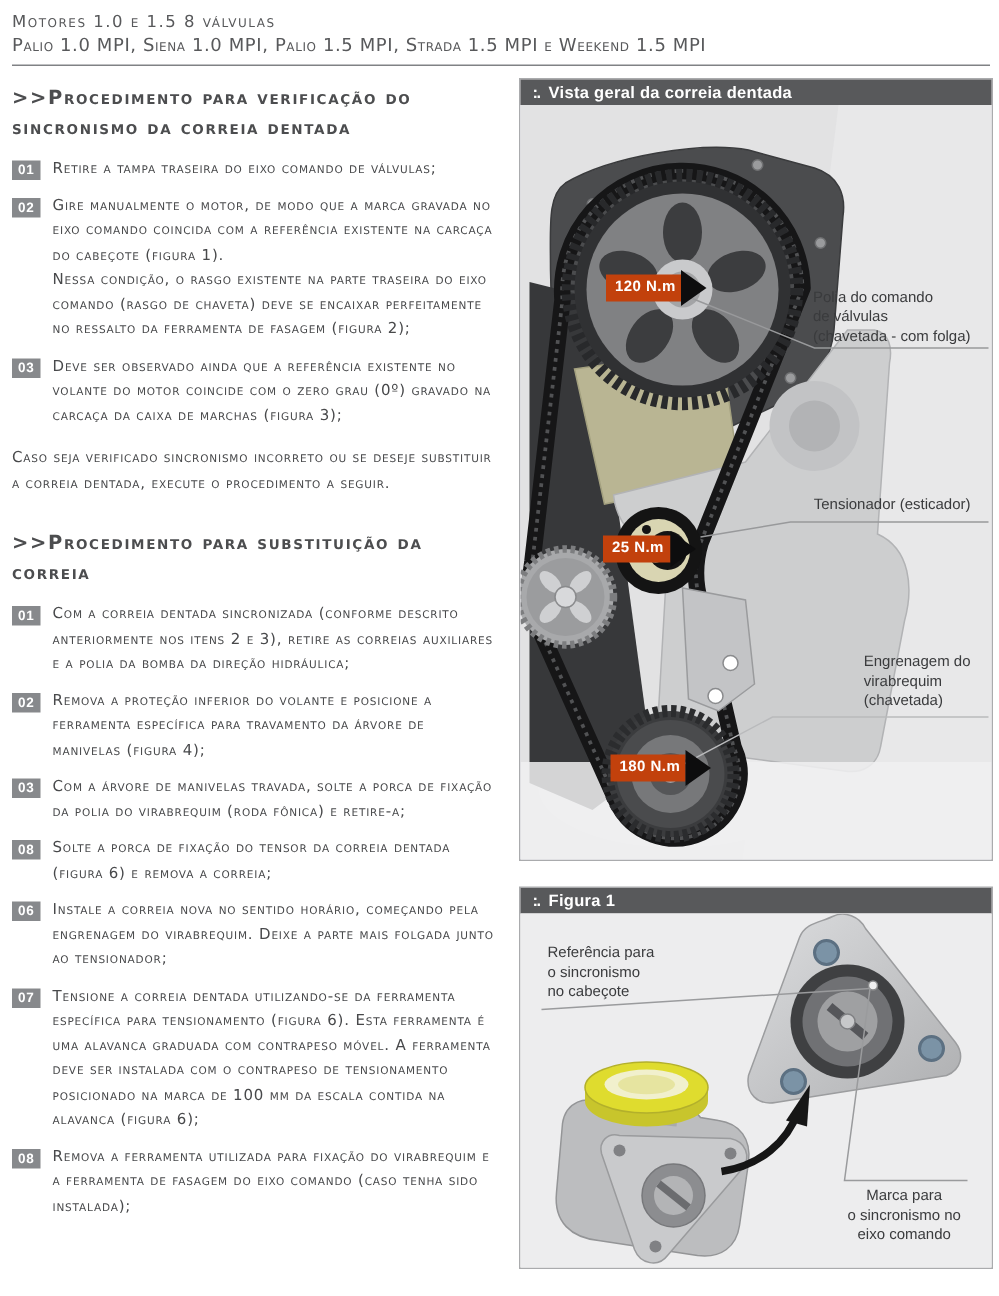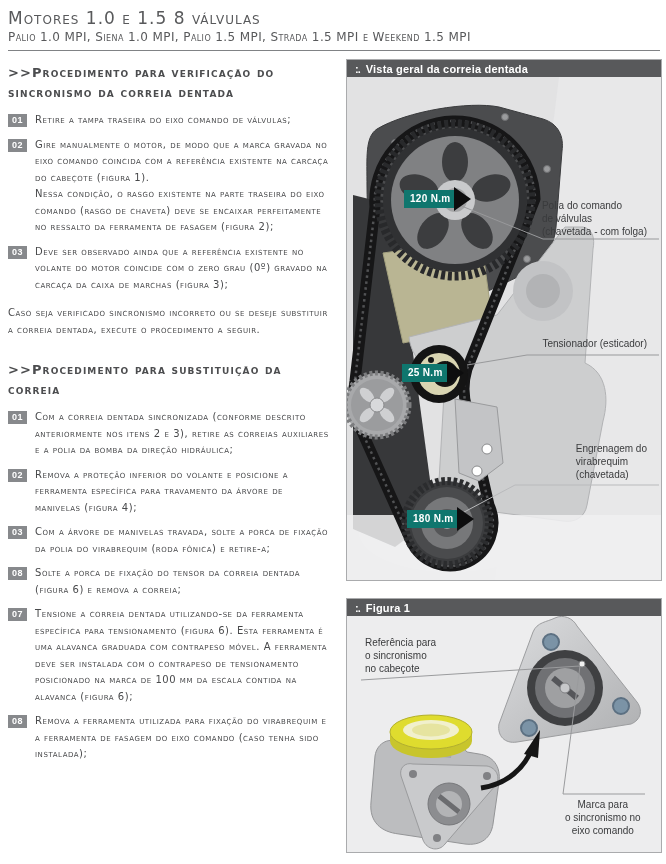--- a/index.html
+++ b/index.html
@@ -1,21 +1,21 @@
 <!DOCTYPE html>
 <html><head>
 <meta charset="utf-8">
 <style>
   html,body{margin:0;padding:0;background:#fff;}
   body{width:666px;height:864px;overflow:hidden;font-family:"Liberation Sans",sans-serif;}
   .page{position:relative;padding:8px 6px 0 8px;width:652px;}
 
   
   .doc-title{margin:0;font-family:"DejaVu Sans",sans-serif;font-variant:small-caps;
-    font-weight:400;font-size:17px;letter-spacing:1px;color:#58595b;}
+    font-weight:400;font-size:11px;letter-spacing:1px;color:#58595b;}
   .doc-subtitle{margin:2px 0 6px 0;font-family:"DejaVu Sans",sans-serif;font-variant:small-caps;
     font-weight:400;font-size:12px;letter-spacing:.4px;color:#58595b;}
   .doc-rule{border:none;border-top:1px solid #808285;margin:0 0 8px 0;}
 
   .columns{display:flex;gap:14px;align-items:flex-start;}
   .leftcol{width:324px;flex:none;}
   .rightcol{width:316px;flex:none;}
 
   
   .proc-heading{max-width:312px;margin:4px 0 9px 0;font-family:"DejaVu Sans",sans-serif;
@@ -36,21 +36,21 @@
   .fig-header{height:17px;background:#58595b;color:#fff;display:flex;align-items:center;
     gap:6px;padding-left:8px;font-size:11px;font-weight:bold;letter-spacing:.2px;}
   .fig-bullet{font-size:11px;font-weight:bold;letter-spacing:-1px;}
   .fig-canvas{position:relative;overflow:hidden;}
   .fig-canvas.overview{height:503px;background:#e8e8e9;}
   .fig-canvas.f1{height:236px;background:#ededee;}
   .fig-canvas svg{position:absolute;left:0;top:0;}
   .fig-label{position:absolute;font-size:10px;line-height:13px;color:#3a3b3d;white-space:pre-line;}
   .fig-label.right{right:14px;text-align:left;}
 
-  .torque-badge{position:absolute;background:#0f766e;color:#fff;height:12px;line-height:12px;
+  .torque-badge{position:absolute;background:#c2410c;color:#fff;height:12px;line-height:12px;
     padding:3px 4px 3px 6px;font-size:10px;font-weight:bold;letter-spacing:.3px;}
   .torque-badge::after{content:"";position:absolute;left:100%;top:50%;margin-top:-12px;
     width:0;height:0;border-left:17px solid #0d0d0e;
     border-top:12px solid transparent;border-bottom:12px solid transparent;}
 </style>
 </head>
 <body>
 
 <div class="page">
 
@@ -100,20 +100,24 @@
     <span class="stepnum">03</span>
     <p class="steptext">Com a árvore de manivelas travada, solte a porca de fixação da polia do virabrequim (roda fônica) e retire-a;</p>
   </div>
 
 
   <div class="step">
     <span class="stepnum">08</span>
     <p class="steptext">Solte a porca de fixação do tensor da correia dentada (figura 6) e remova a correia;</p>
   </div>
 
+  <div class="step">
+    <span class="stepnum">06</span>
+    <p class="steptext">Instale a correia nova no sentido horário, começando pela engrenagem do virabrequim. Deixe a parte mais folgada junto ao tensionador;</p>
+  </div>
 
   <div class="step">
     <span class="stepnum">07</span>
     <p class="steptext">Tensione a correia dentada utilizando-se da ferramenta específica para tensionamento (figura 6). Esta ferramenta é uma alavanca graduada com contrapeso móvel. A ferramenta deve ser instalada com o contrapeso de tensionamento posicionado na marca de 100 mm da escala contida na alavanca (figura 6);</p>
   </div>
 
   <div class="step">
     <span class="stepnum">08</span>
     <p class="steptext">Remova a ferramenta utilizada para fixação do virabrequim e a ferramenta de fasagem do eixo comando (caso tenha sido instalada);</p>
   </div>

